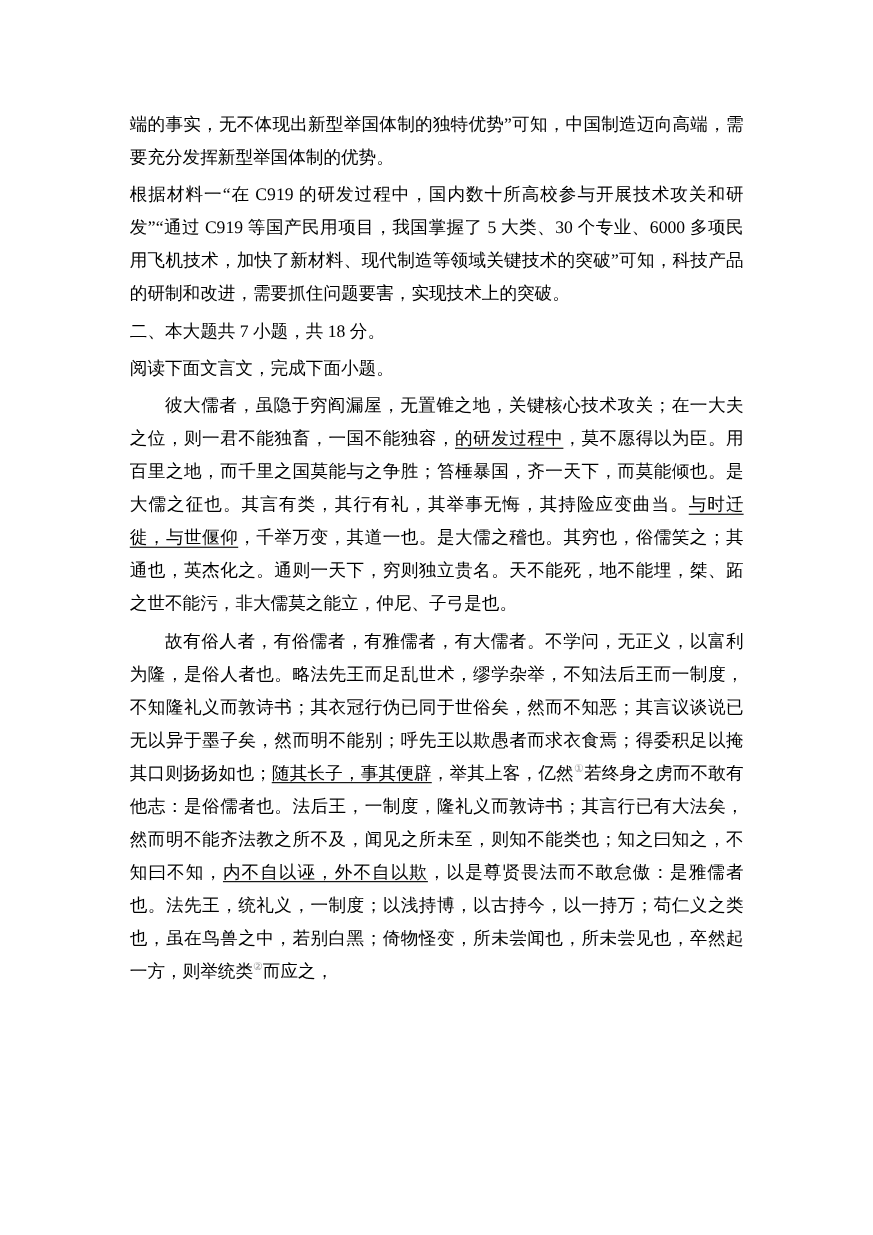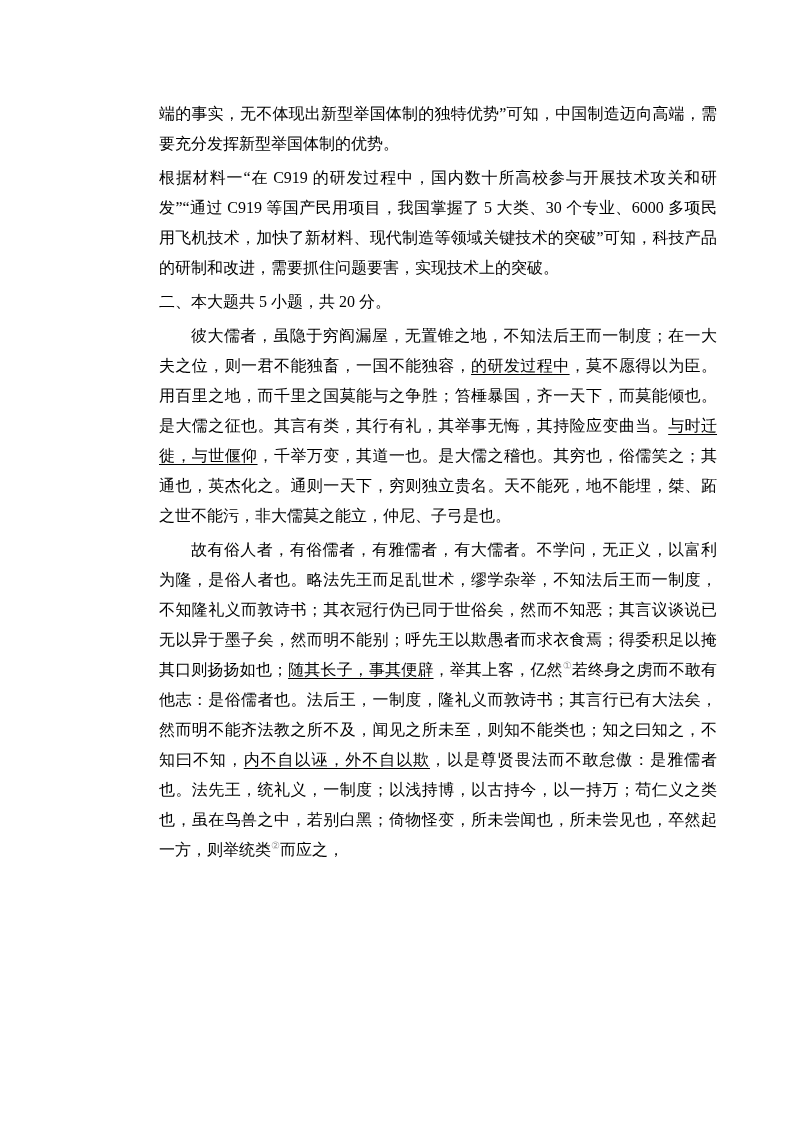--- a/index.html
+++ b/index.html
@@ -6,21 +6,20 @@
     margin: 0;
     padding: 0;
     background: #ffffff;
   }
   .page {
     position: relative;
     width: 678px;
     height: 1123px;
     background: #ffffff;
     overflow: hidden;
-    margin-left: 41px;
   }
   .doc-content {
     position: absolute;
     left: 118px;
     top: 99px;
     width: 558px;
     font-family: "Liberation Serif", "DejaVu Serif", serif;
     font-size: 16px;
     line-height: 30px;
     color: #000000;
@@ -44,17 +43,18 @@
     color: #999999;
   }
 </style>
 </head>
 <body>
 
 <div class="page">
   <div class="doc-content">
       <p class="para"><span>端的事实，无不体现出新型举国体制的独特优势”可知，中国制造迈向高端，需要充分发挥新型举国体制的优势。</span></p>
       <p class="para"><span>根据材料一“在 C919 的研发过程中，国内数十所高校参与开展技术攻关和研发”“通过 C919 等国产民用项目，我国掌握了 5 大类、30 个专业、6000 多项民用飞机技术，加快了新材料、现代制造等领域关键技术的突破”可知，科技产品的研制和改进，需要抓住问题要害，实现技术上的突破。</span></p>
-      <p class="para"><span>二、本大题共 5 小题，共 20 分。</span></p>
-      <p class="para indent"><span>彼大儒者，虽隐于穷阎漏屋，无置锥之地，不知法后王而一制度；在一大夫之位，则一君不能独畜，一国不能独容，</span><span class="run-underline">的研发过程中</span><span>，莫不愿得以为臣。用百里之地，而千里之国莫能与之争胜；笞棰暴国，齐一天下，而莫能倾也。是大儒之征也。其言有类，其行有礼，其举事无悔，其持险应变曲当。</span><span class="run-underline">与时迁徙，与世偃仰</span><span>，千举万变，其道一也。是大儒之稽也。其穷也，俗儒笑之；其通也，英杰化之。通则一天下，穷则独立贵名。天不能死，地不能埋，桀、跖之世不能污，非大儒莫之能立，仲尼、子弓是也。</span></p>
+      <p class="para"><span>二、本大题共 7 小题，共 18 分。</span></p>
+      <p class="para"><span>阅读下面文言文，完成下面小题。</span></p>
+      <p class="para indent"><span>彼大儒者，虽隐于穷阎漏屋，无置锥之地，关键核心技术攻关；在一大夫之位，则一君不能独畜，一国不能独容，</span><span class="run-underline">的研发过程中</span><span>，莫不愿得以为臣。用百里之地，而千里之国莫能与之争胜；笞棰暴国，齐一天下，而莫能倾也。是大儒之征也。其言有类，其行有礼，其举事无悔，其持险应变曲当。</span><span class="run-underline">与时迁徙，与世偃仰</span><span>，千举万变，其道一也。是大儒之稽也。其穷也，俗儒笑之；其通也，英杰化之。通则一天下，穷则独立贵名。天不能死，地不能埋，桀、跖之世不能污，非大儒莫之能立，仲尼、子弓是也。</span></p>
       <p class="para indent"><span>故有俗人者，有俗儒者，有雅儒者，有大儒者。不学问，无正义，以富利为隆，是俗人者也。略法先王而足乱世术，缪学杂举，不知法后王而一制度，不知隆礼义而敦诗书；其衣冠行伪已同于世俗矣，然而不知恶；其言议谈说已无以异于墨子矣，然而明不能别；呼先王以欺愚者而求衣食焉；得委积足以掩其口则扬扬如也；</span><span class="run-underline">随其长子，事其便辟</span><span>，举其上客，亿然</span><sup class="fn-marker" style="color: rgb(153, 153, 153);">①</sup><span>若终身之虏而不敢有他志：是俗儒者也。法后王，一制度，隆礼义而敦诗书；其言行已有大法矣，然而明不能齐法教之所不及，闻见之所未至，则知不能类也；知之曰知之，不知曰不知，</span><span class="run-underline">内不自以诬，外不自以欺</span><span>，以是尊贤畏法而不敢怠傲：是雅儒者也。法先王，统礼义，一制度；以浅持博，以古持今，以一持万；苟仁义之类也，虽在鸟兽之中，若别白黑；倚物怪变，所未尝闻也，所未尝见也，卒然起一方，则举统类</span><sup class="fn-marker" style="color: rgb(153, 153, 153);">②</sup><span>而应之，</span></p>
     </div>
 </div>
 
 </body></html>

